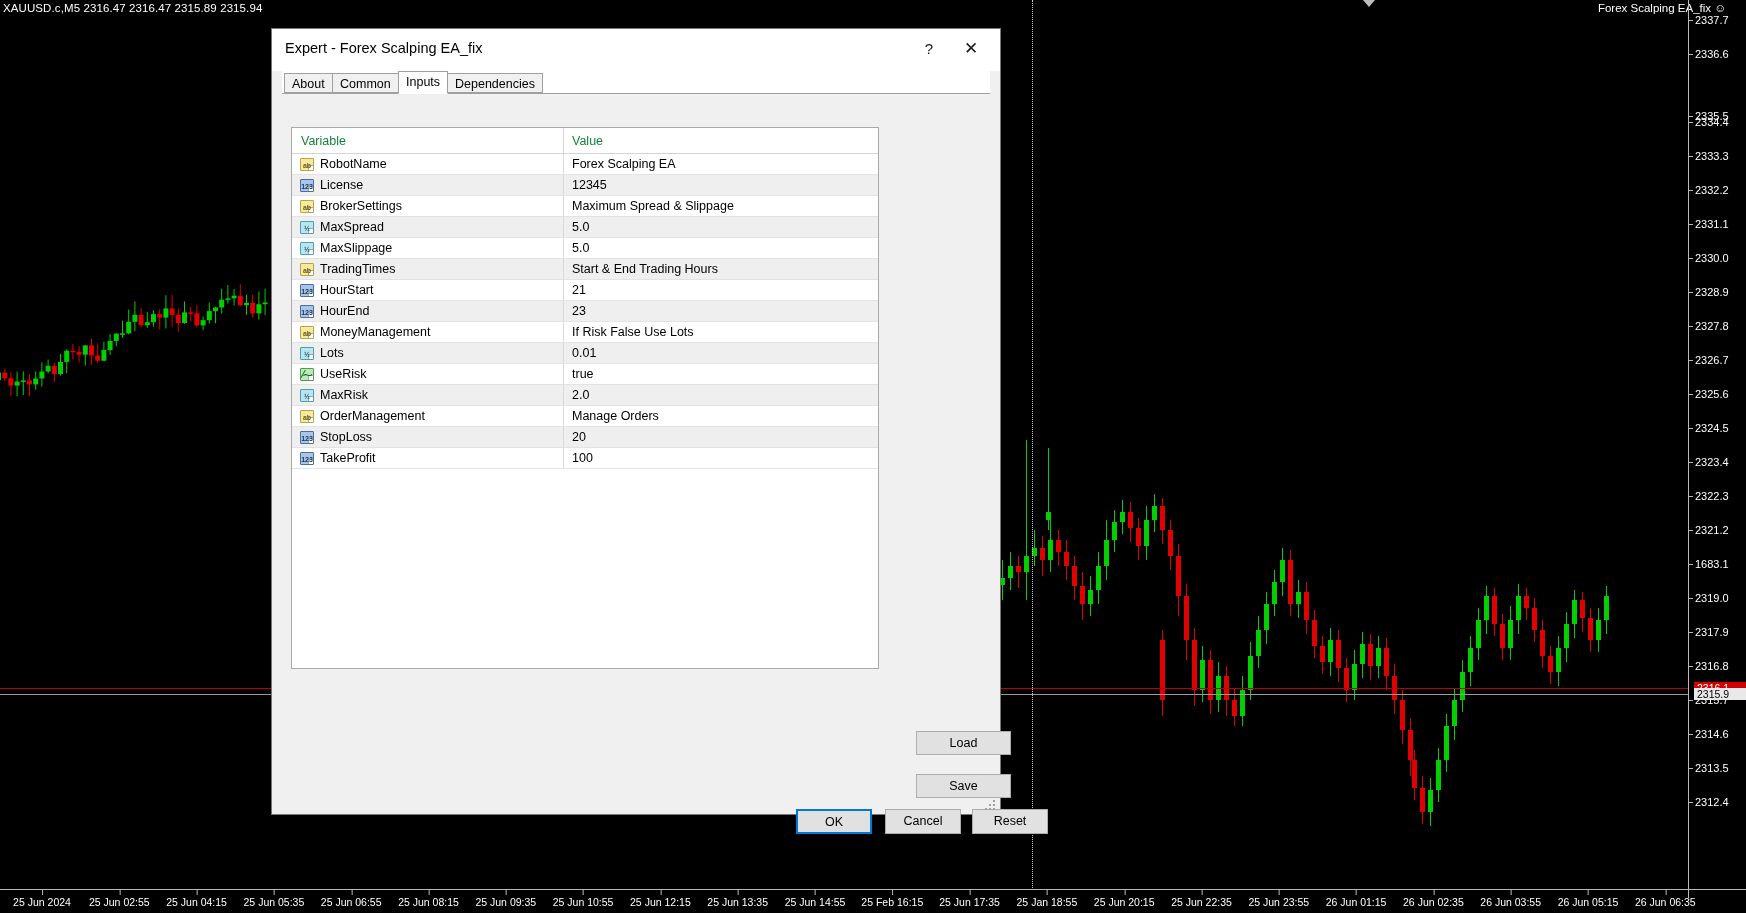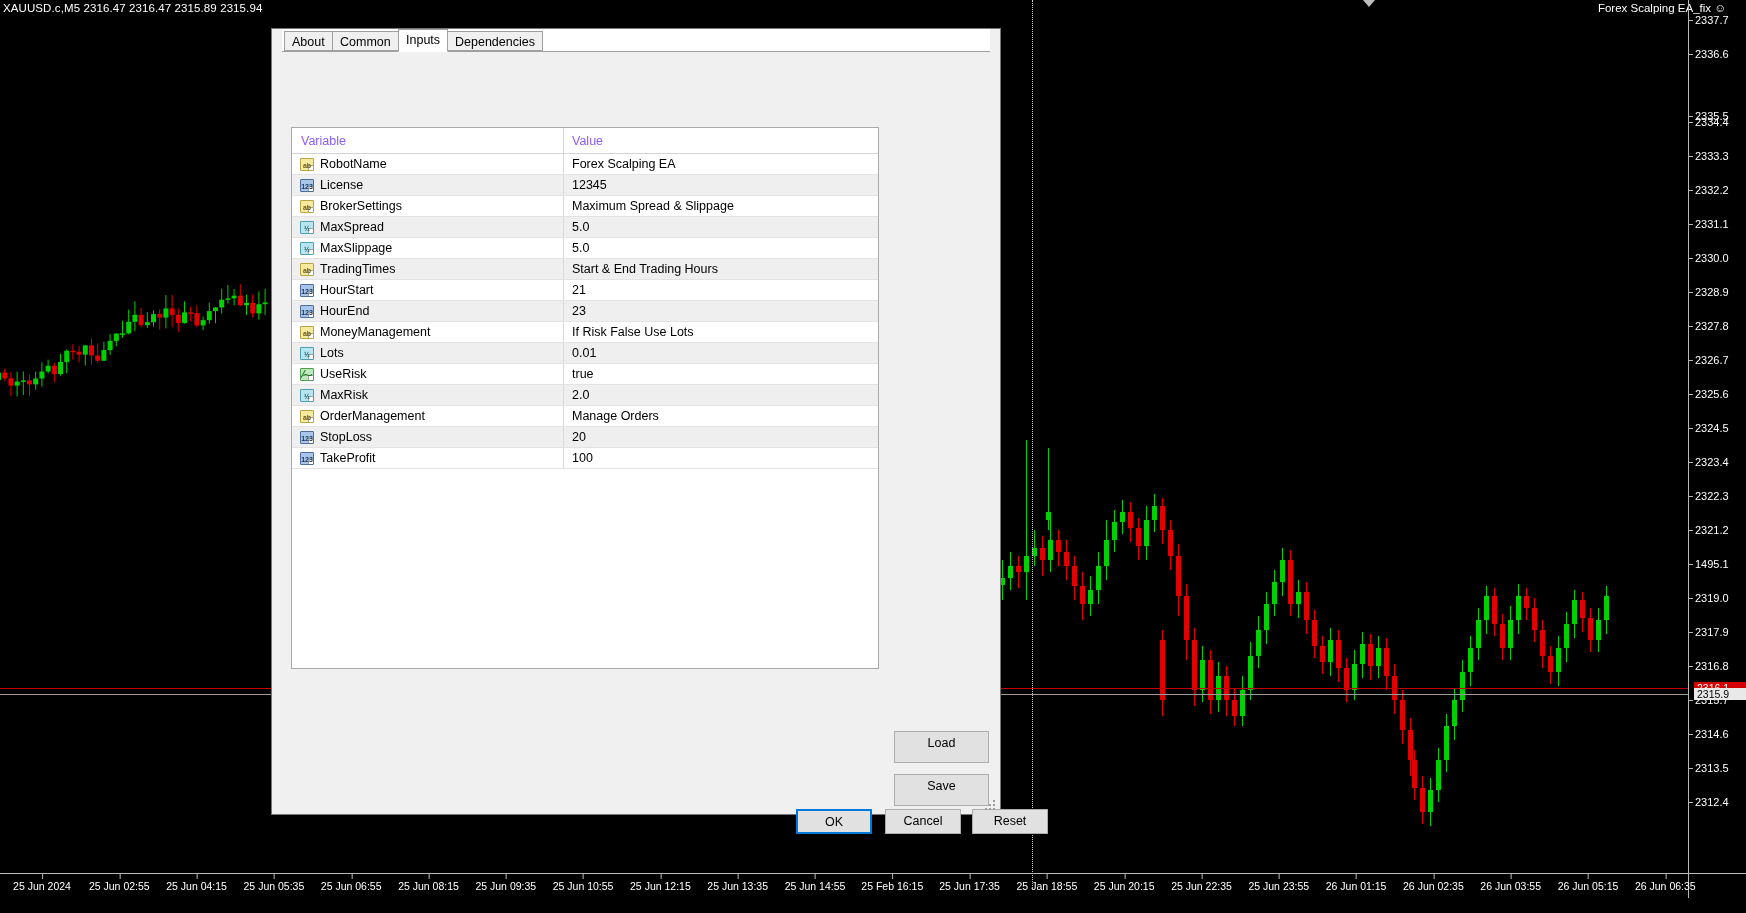--- a/index.html
+++ b/index.html
@@ -130,21 +130,21 @@
     border-top: 7px solid #bdbdbd;
     z-index: 3;
   }
 
   
   .time-scale {
     position: absolute;
     left: 0;
     bottom: 0;
     width: 1746px;
-    height: 40px;
+    height: 24px;
     border-top: 1px solid #b9b9b9;
     box-sizing: border-box;
   }
   .time-tick {
     position: absolute;
     top: 6px;
     color: #ffffff;
     font-size: 10.5px;
     white-space: nowrap;
     transform: translateX(-50%);
@@ -245,21 +245,21 @@
     border: 1px solid #a9a9a9;
     box-sizing: border-box;
     overflow: hidden;
   }
 
   .tbl { width: 100%; border-collapse: collapse; table-layout: fixed; }
   .tbl th {
     font-weight: normal;
     font-size: 12.5px;
     text-align: left;
-    color: #8b5cf6;
+    color: #15803d;
     background: #ffffff;
     height: 25px;
     padding: 0 0 0 9px;
     border-bottom: 1px solid #d4d4d4;
     border-right: 1px solid #d4d4d4;
   }
   .tbl th.col-value { border-right: none; padding-left: 8px; }
   .tbl td {
     font-size: 12.5px;
     color: #000;
@@ -317,23 +317,23 @@
     border: 1px solid #adadad;
     font-size: 12.5px;
     color: #000;
     text-align: center;
     box-sizing: border-box;
     cursor: default;
     font-family: "Liberation Sans", sans-serif;
   }
   .btn.side {
     position: absolute;
-    left: 622px;
+    left: 644px;
     width: 95px;
-    height: 32px;
+    height: 24px;
     line-height: 22px;
   }
   .btn-load { top: 702px; }
   .btn-save { top: 745px; }
 
   .btn.bottom {
     position: absolute;
     width: 76px;
     height: 25px;
     line-height: 23px;
@@ -638,21 +638,21 @@
         <div class="price-tick" style="top: 224px;">2331.1</div>
         <div class="price-tick" style="top: 258px;">2330.0</div>
         <div class="price-tick" style="top: 292px;">2328.9</div>
         <div class="price-tick" style="top: 326px;">2327.8</div>
         <div class="price-tick" style="top: 360px;">2326.7</div>
         <div class="price-tick" style="top: 394px;">2325.6</div>
         <div class="price-tick" style="top: 428px;">2324.5</div>
         <div class="price-tick" style="top: 462px;">2323.4</div>
         <div class="price-tick" style="top: 496px;">2322.3</div>
         <div class="price-tick" style="top: 530px;">2321.2</div>
-        <div class="price-tick" style="top: 564px;">1495.1</div>
+        <div class="price-tick" style="top: 564px;">1683.1</div>
         <div class="price-tick" style="top: 598px;">2319.0</div>
         <div class="price-tick" style="top: 632px;">2317.9</div>
         <div class="price-tick" style="top: 666px;">2316.8</div>
         <div class="price-tick" style="top: 700px;">2315.7</div>
         <div class="price-tick" style="top: 734px;">2314.6</div>
         <div class="price-tick" style="top: 768px;">2313.5</div>
         <div class="price-tick" style="top: 802px;">2312.4</div>
       </div>
 
     <div class="time-scale" id="time-scale">
@@ -676,20 +676,25 @@
         <div class="time-tick" style="left: 1356.1px;">26 Jun 01:15</div>
         <div class="time-tick" style="left: 1433.4px;">26 Jun 02:35</div>
         <div class="time-tick" style="left: 1510.7px;">26 Jun 03:55</div>
         <div class="time-tick" style="left: 1588px;">26 Jun 05:15</div>
         <div class="time-tick" style="left: 1665.3px;">26 Jun 06:35</div>
       </div>
   </div>
 
   <div class="dialog">
 
+    <div class="dlg-titlebar">
+      <div class="dlg-title">Expert - Forex Scalping EA_fix</div>
+      <div class="dlg-help">?</div>
+      <div class="dlg-close">✕</div>
+    </div>
 
     <div class="tabstrip" id="tabstrip">
         <div class="tab" style="left: 2px;">About</div>
         <div class="tab" style="left: 50px;">Common</div>
         <div class="tab active" style="left: 116px;">Inputs</div>
         <div class="tab" style="left: 165px;">Dependencies</div>
       </div>
 
     <div class="panel">
       <table class="tbl">

